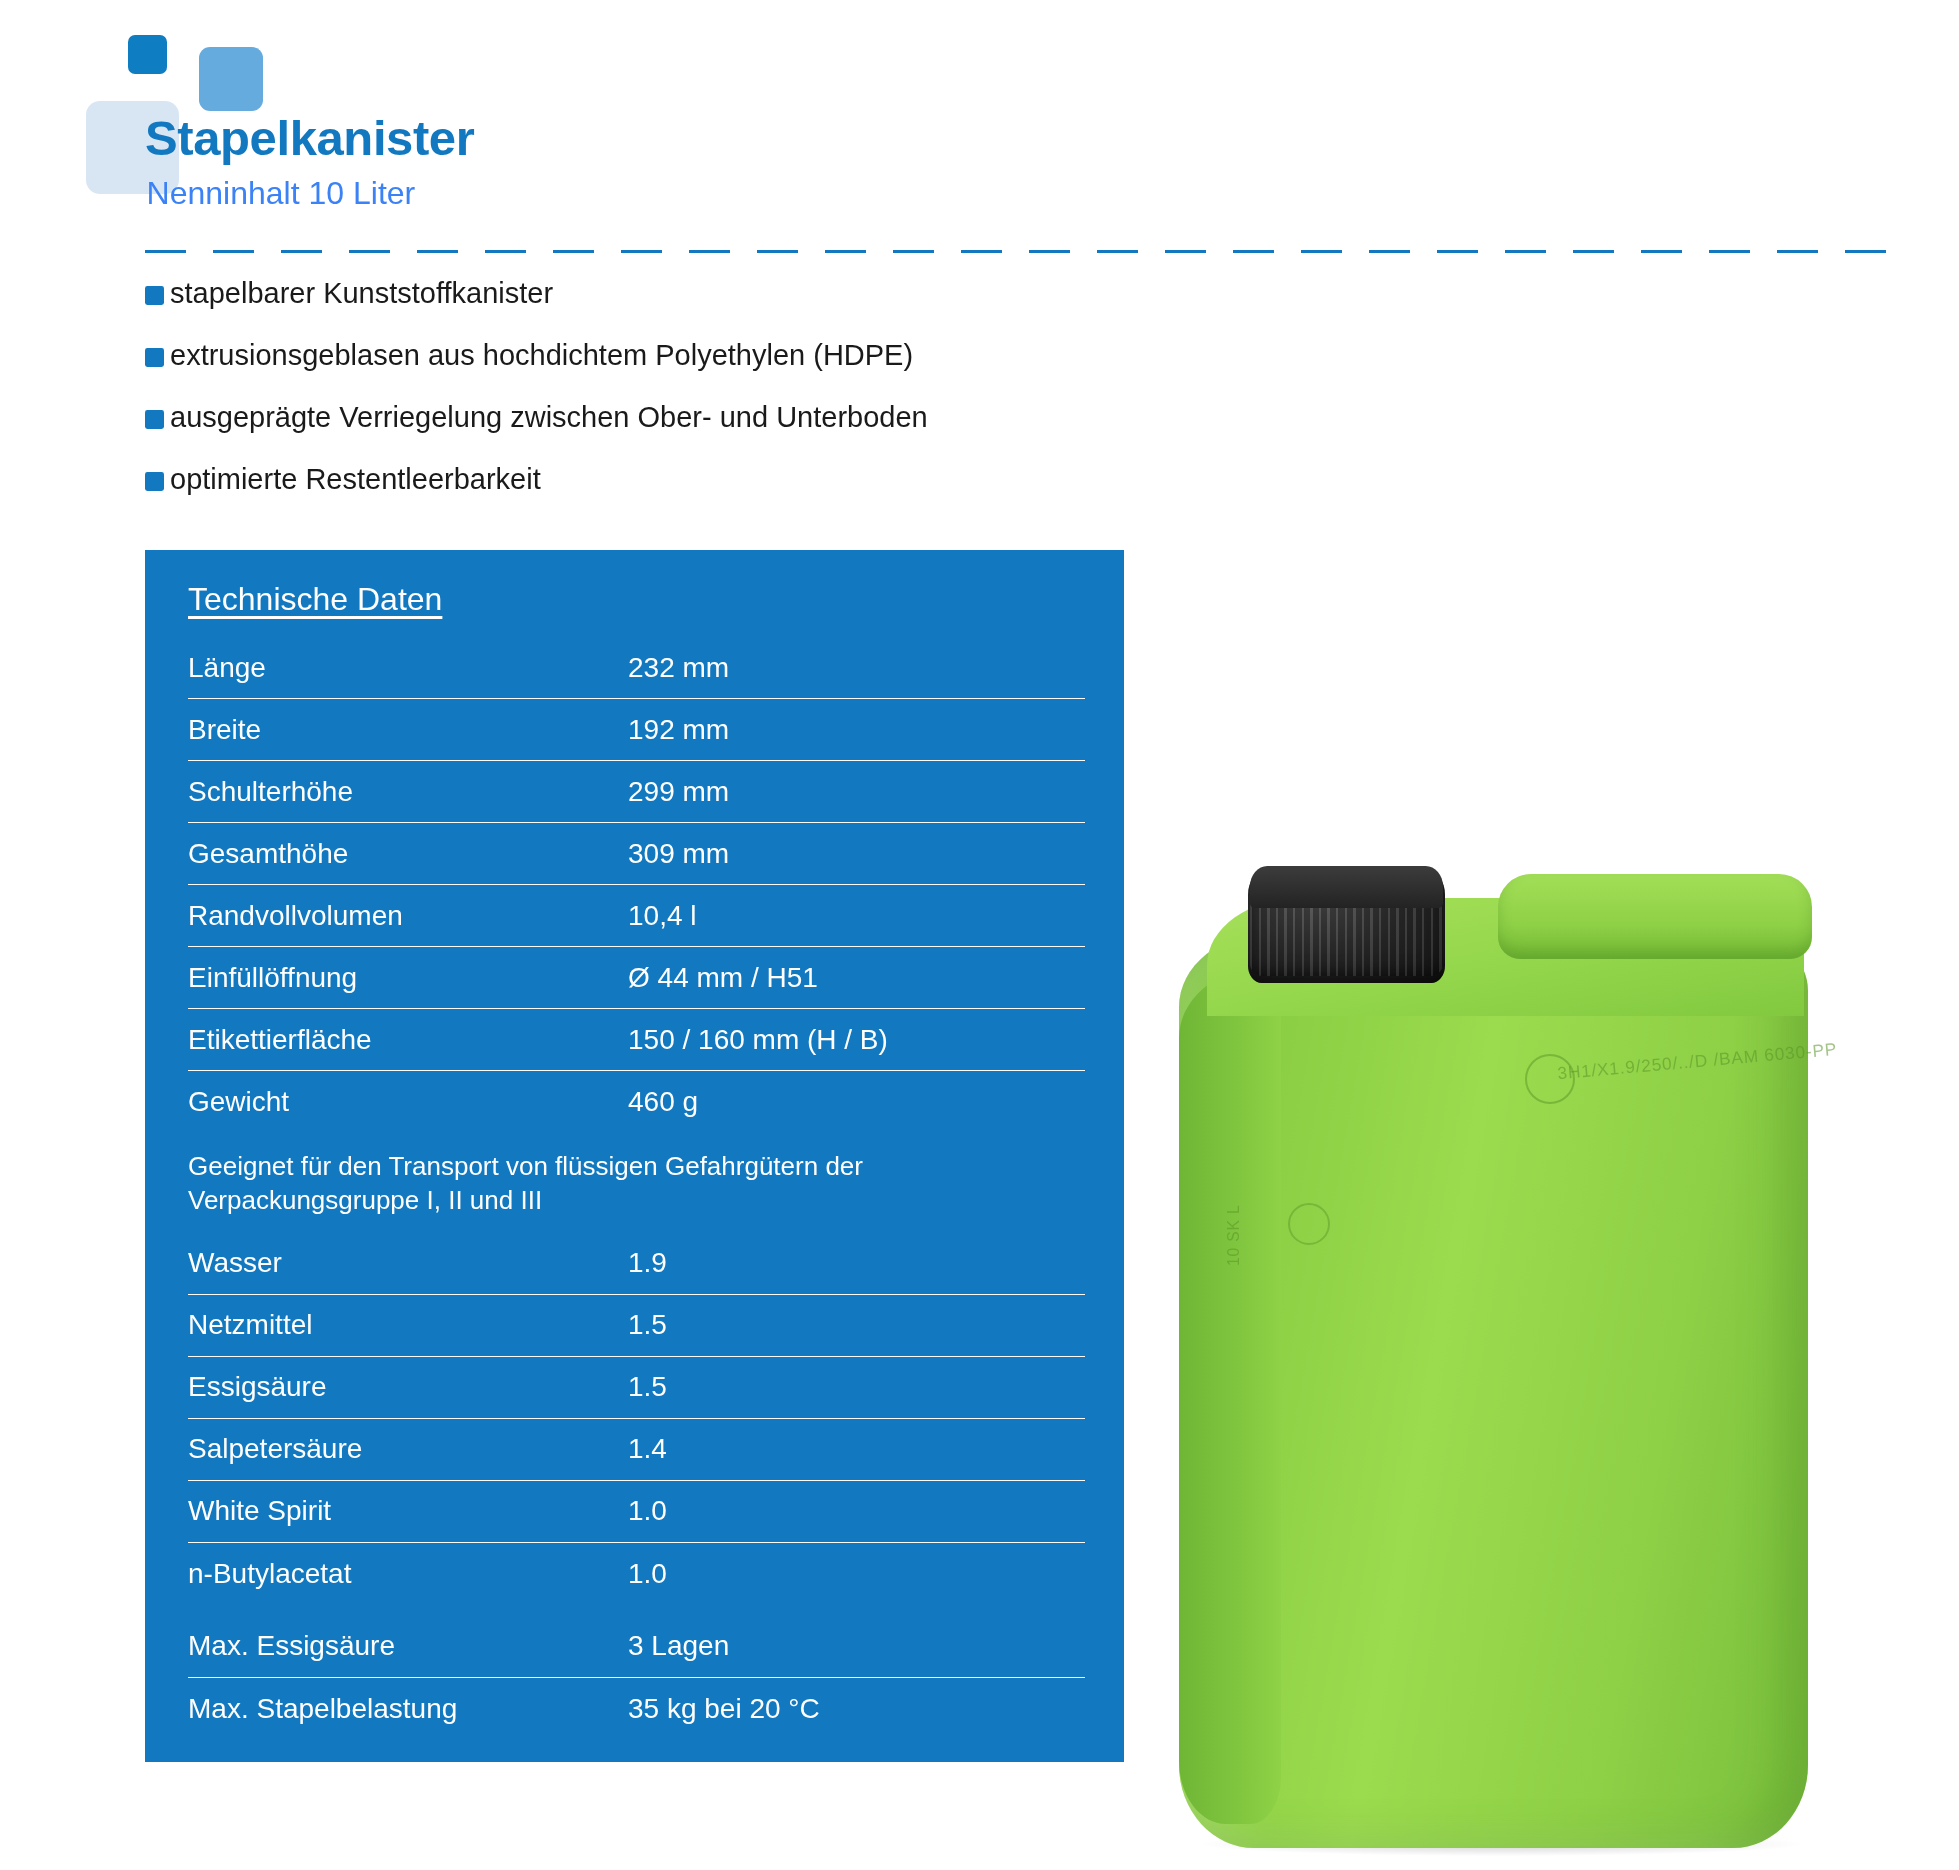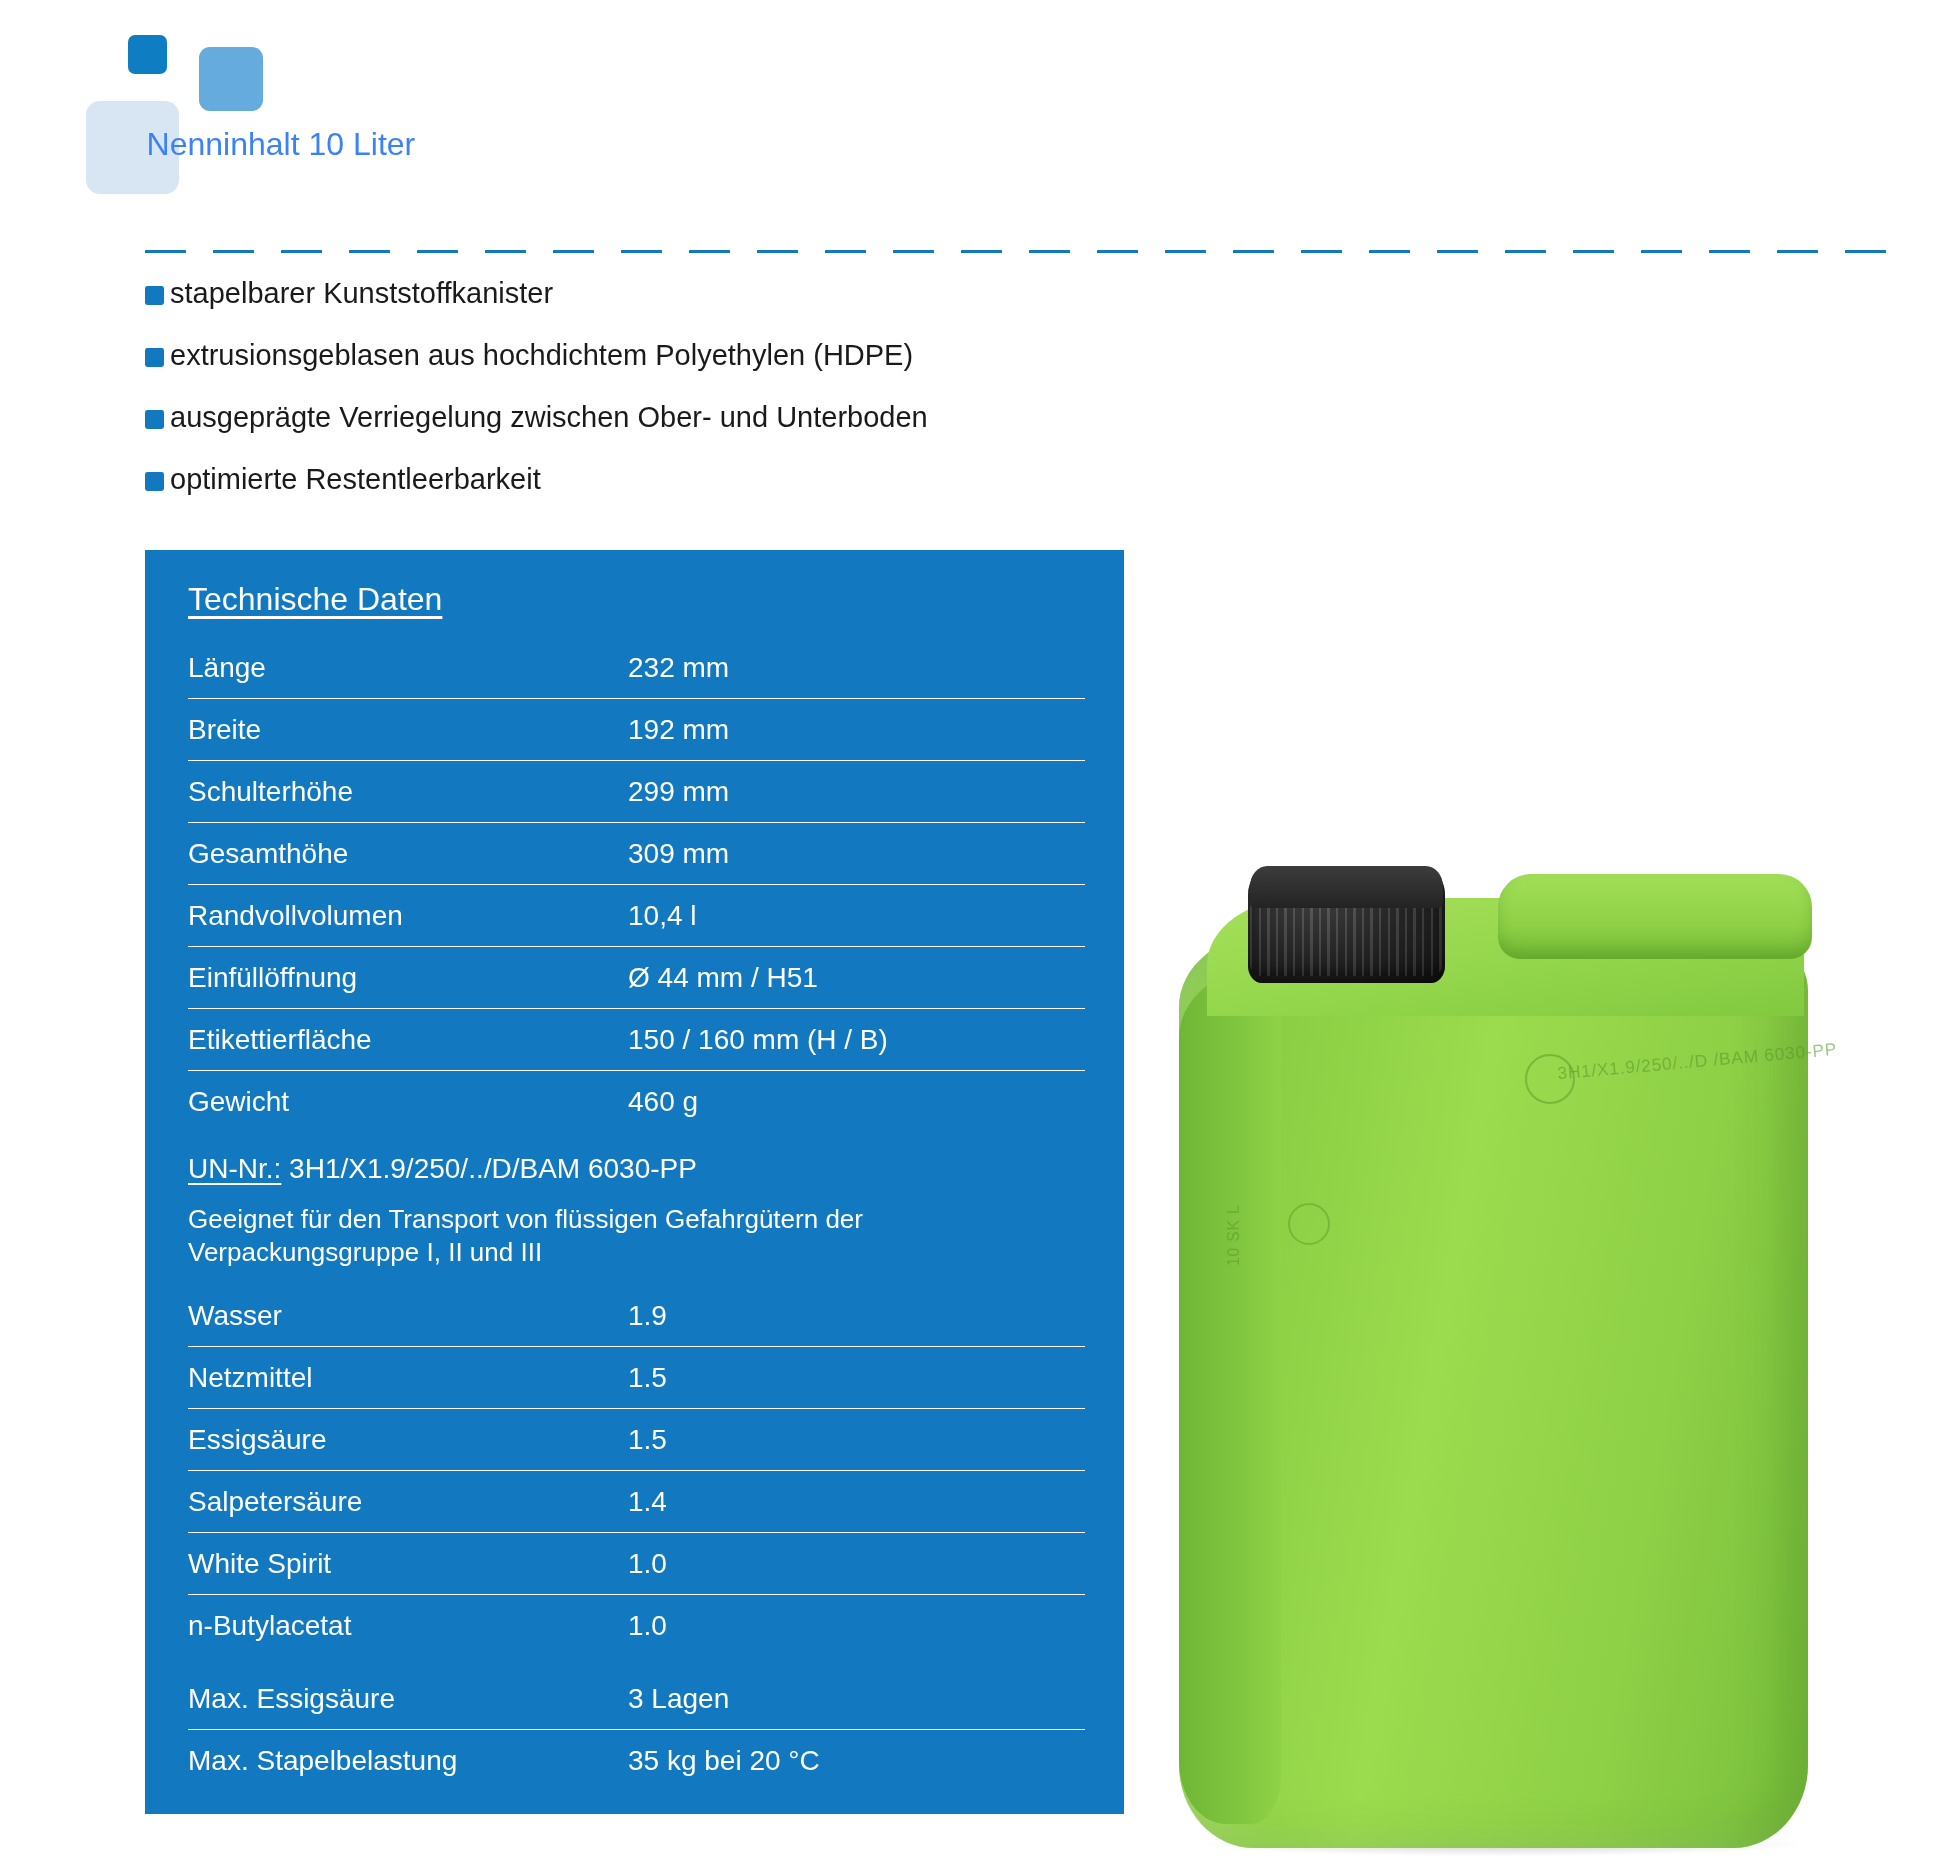--- a/index.html
+++ b/index.html
@@ -326,20 +326,21 @@
 </head>
 <body>
 
 <div class="logo-block">
   <span class="sq sq-dark"></span>
   <span class="sq sq-mid"></span>
   <span class="sq sq-light"></span>
 </div>
 
 <div class="header">
+  <h1 class="title">Stapelkanister</h1>
   <div class="subtitle">Nenninhalt 10 Liter</div>
 </div>
 <div class="dashed-rule"></div>
 
 <ul class="bullets">
   <li>
     <span class="bullet-mark"></span>
     <span>stapelbarer Kunststoffkanister</span>
   </li>
   <li>
@@ -387,24 +388,20 @@
     <div class="row">
       <span class="label">Etikettierfläche</span>
       <span class="value">150 / 160 mm (H / B)</span>
     </div>
     <div class="row no-rule">
       <span class="label">Gewicht</span>
       <span class="value">460 g</span>
     </div>
   </div>
 
-  <div class="un-line">
-    <span class="un-label">UN-Nr.:</span>
-    <span>3H1/X1.9/250/../D/BAM 6030-PP</span>
-  </div>
 
   <div class="note">Geeignet für den Transport von flüssigen Gefahrgütern der Verpackungsgruppe I, II und III</div>
 
   <div class="rows">
     <div class="row">
       <span class="label">Wasser</span>
       <span class="value">1.9</span>
     </div>
     <div class="row">
       <span class="label">Netzmittel</span>

